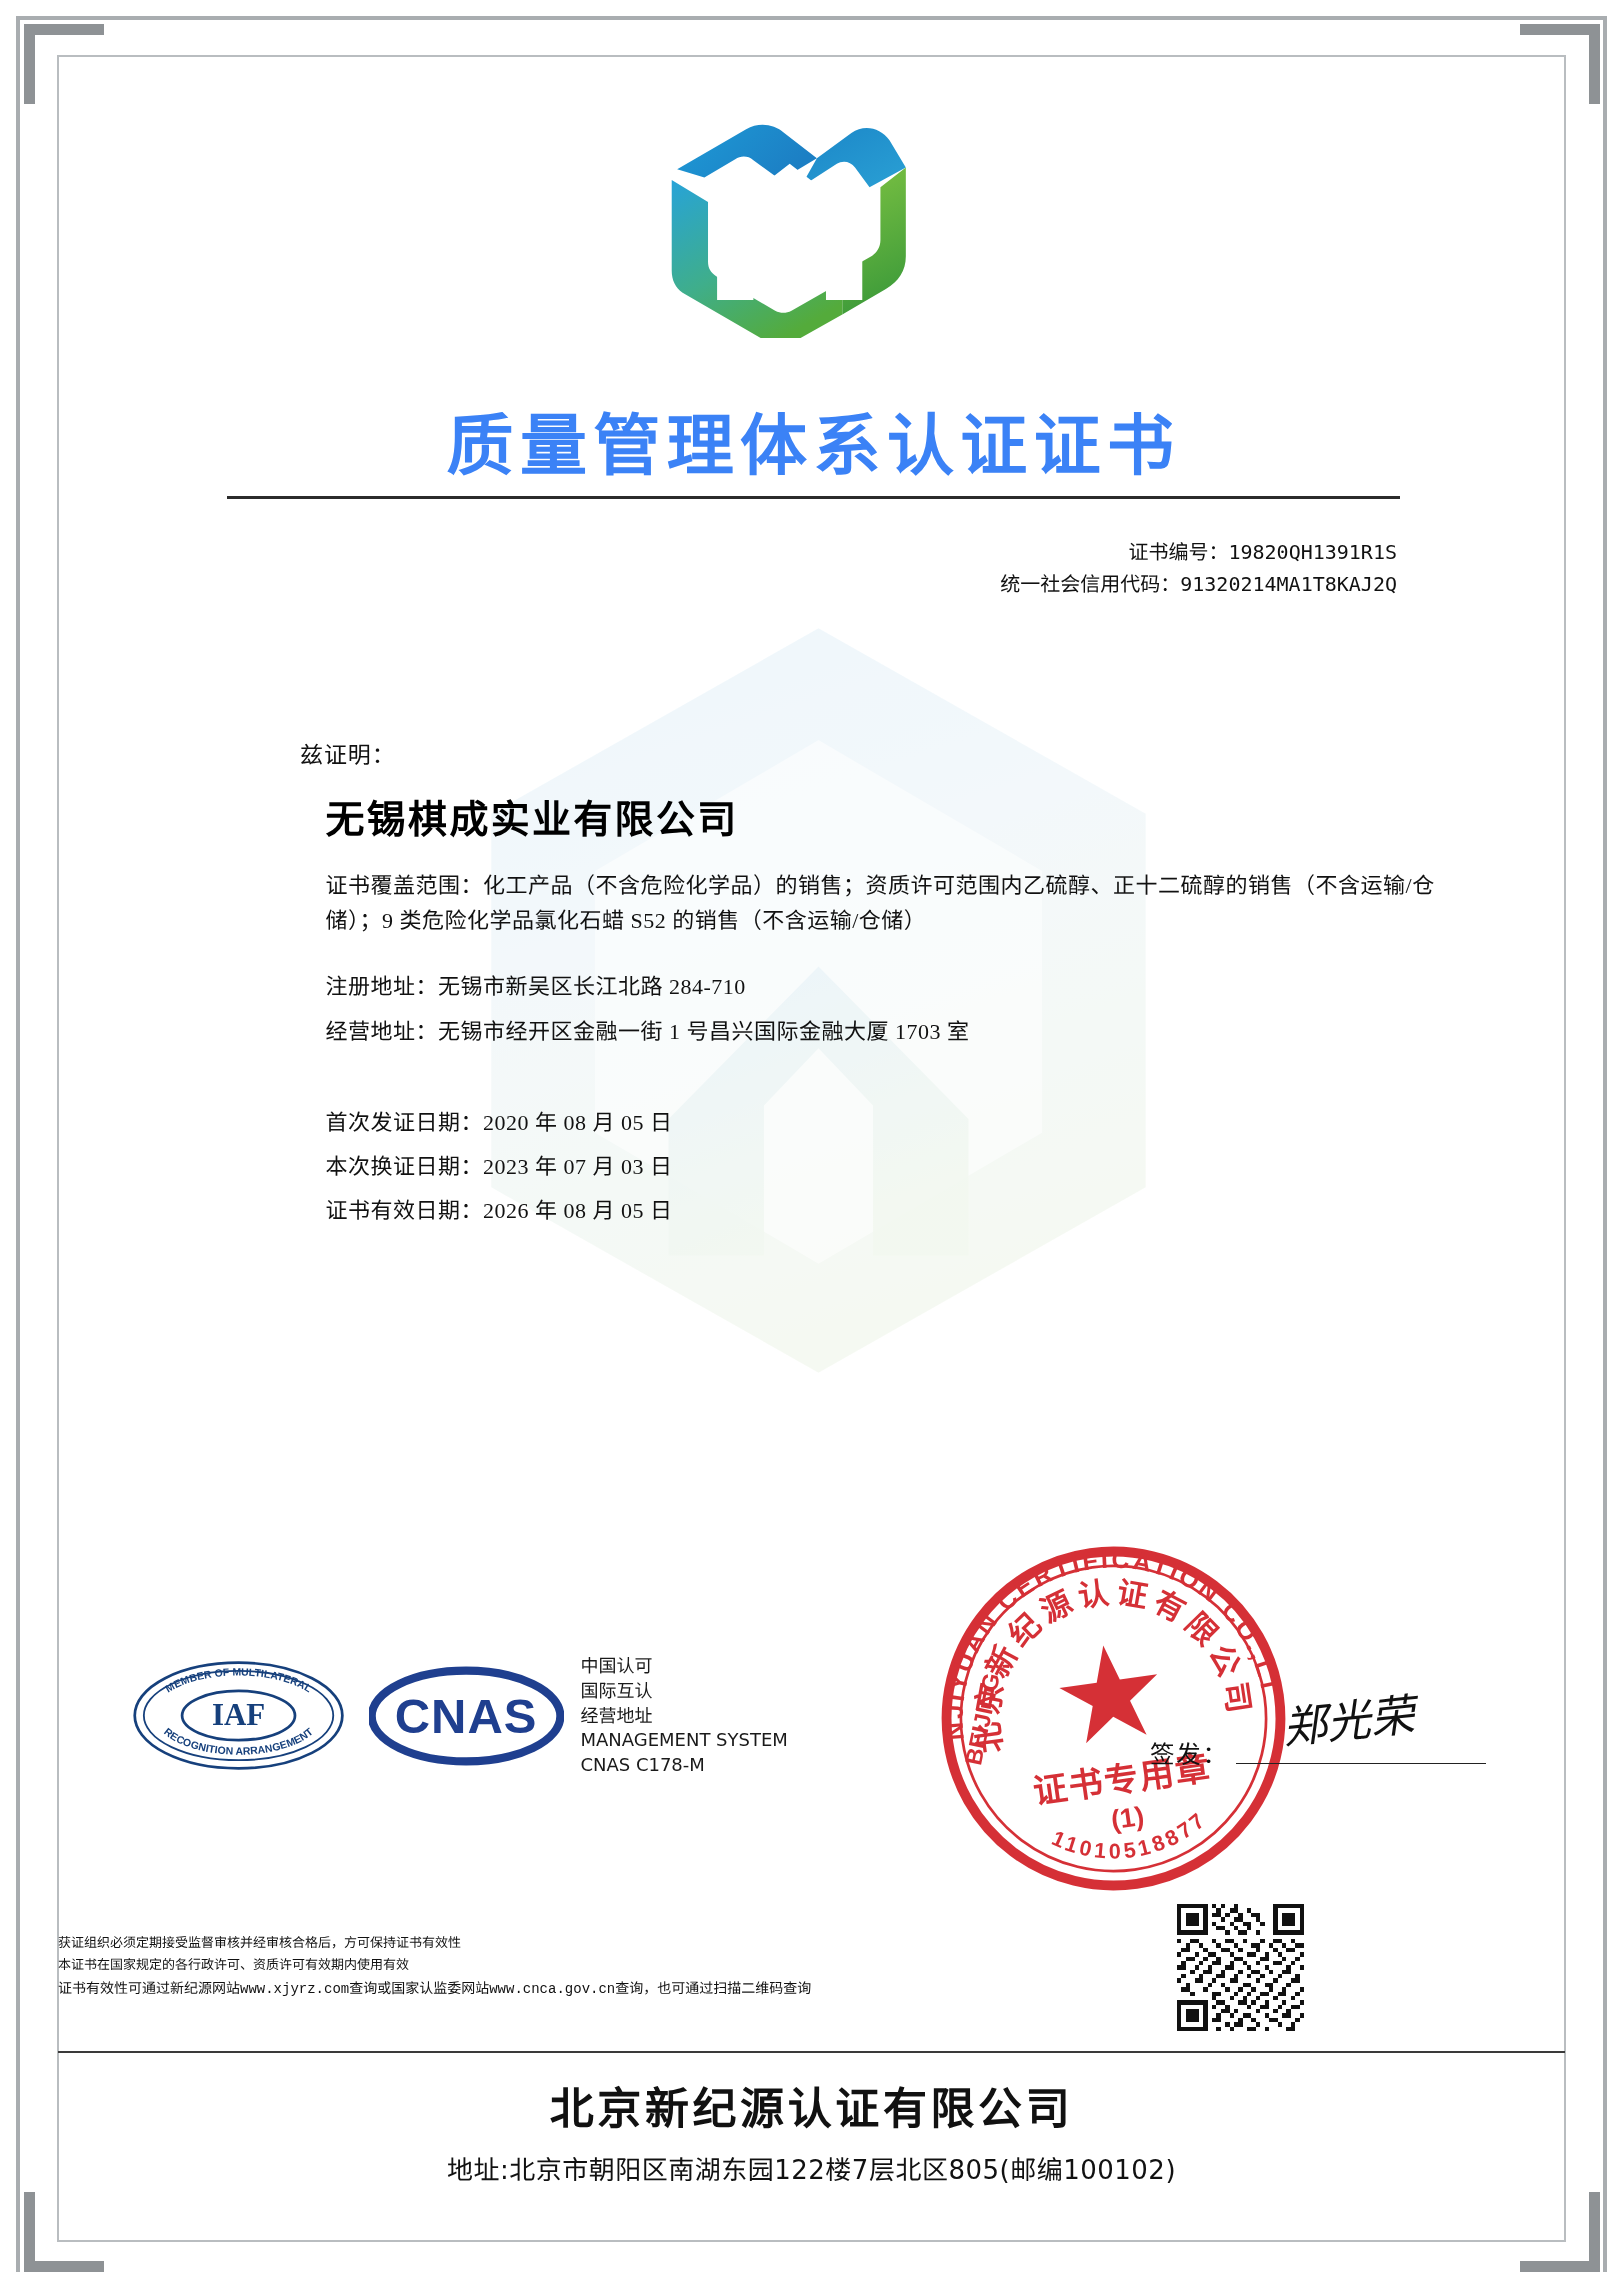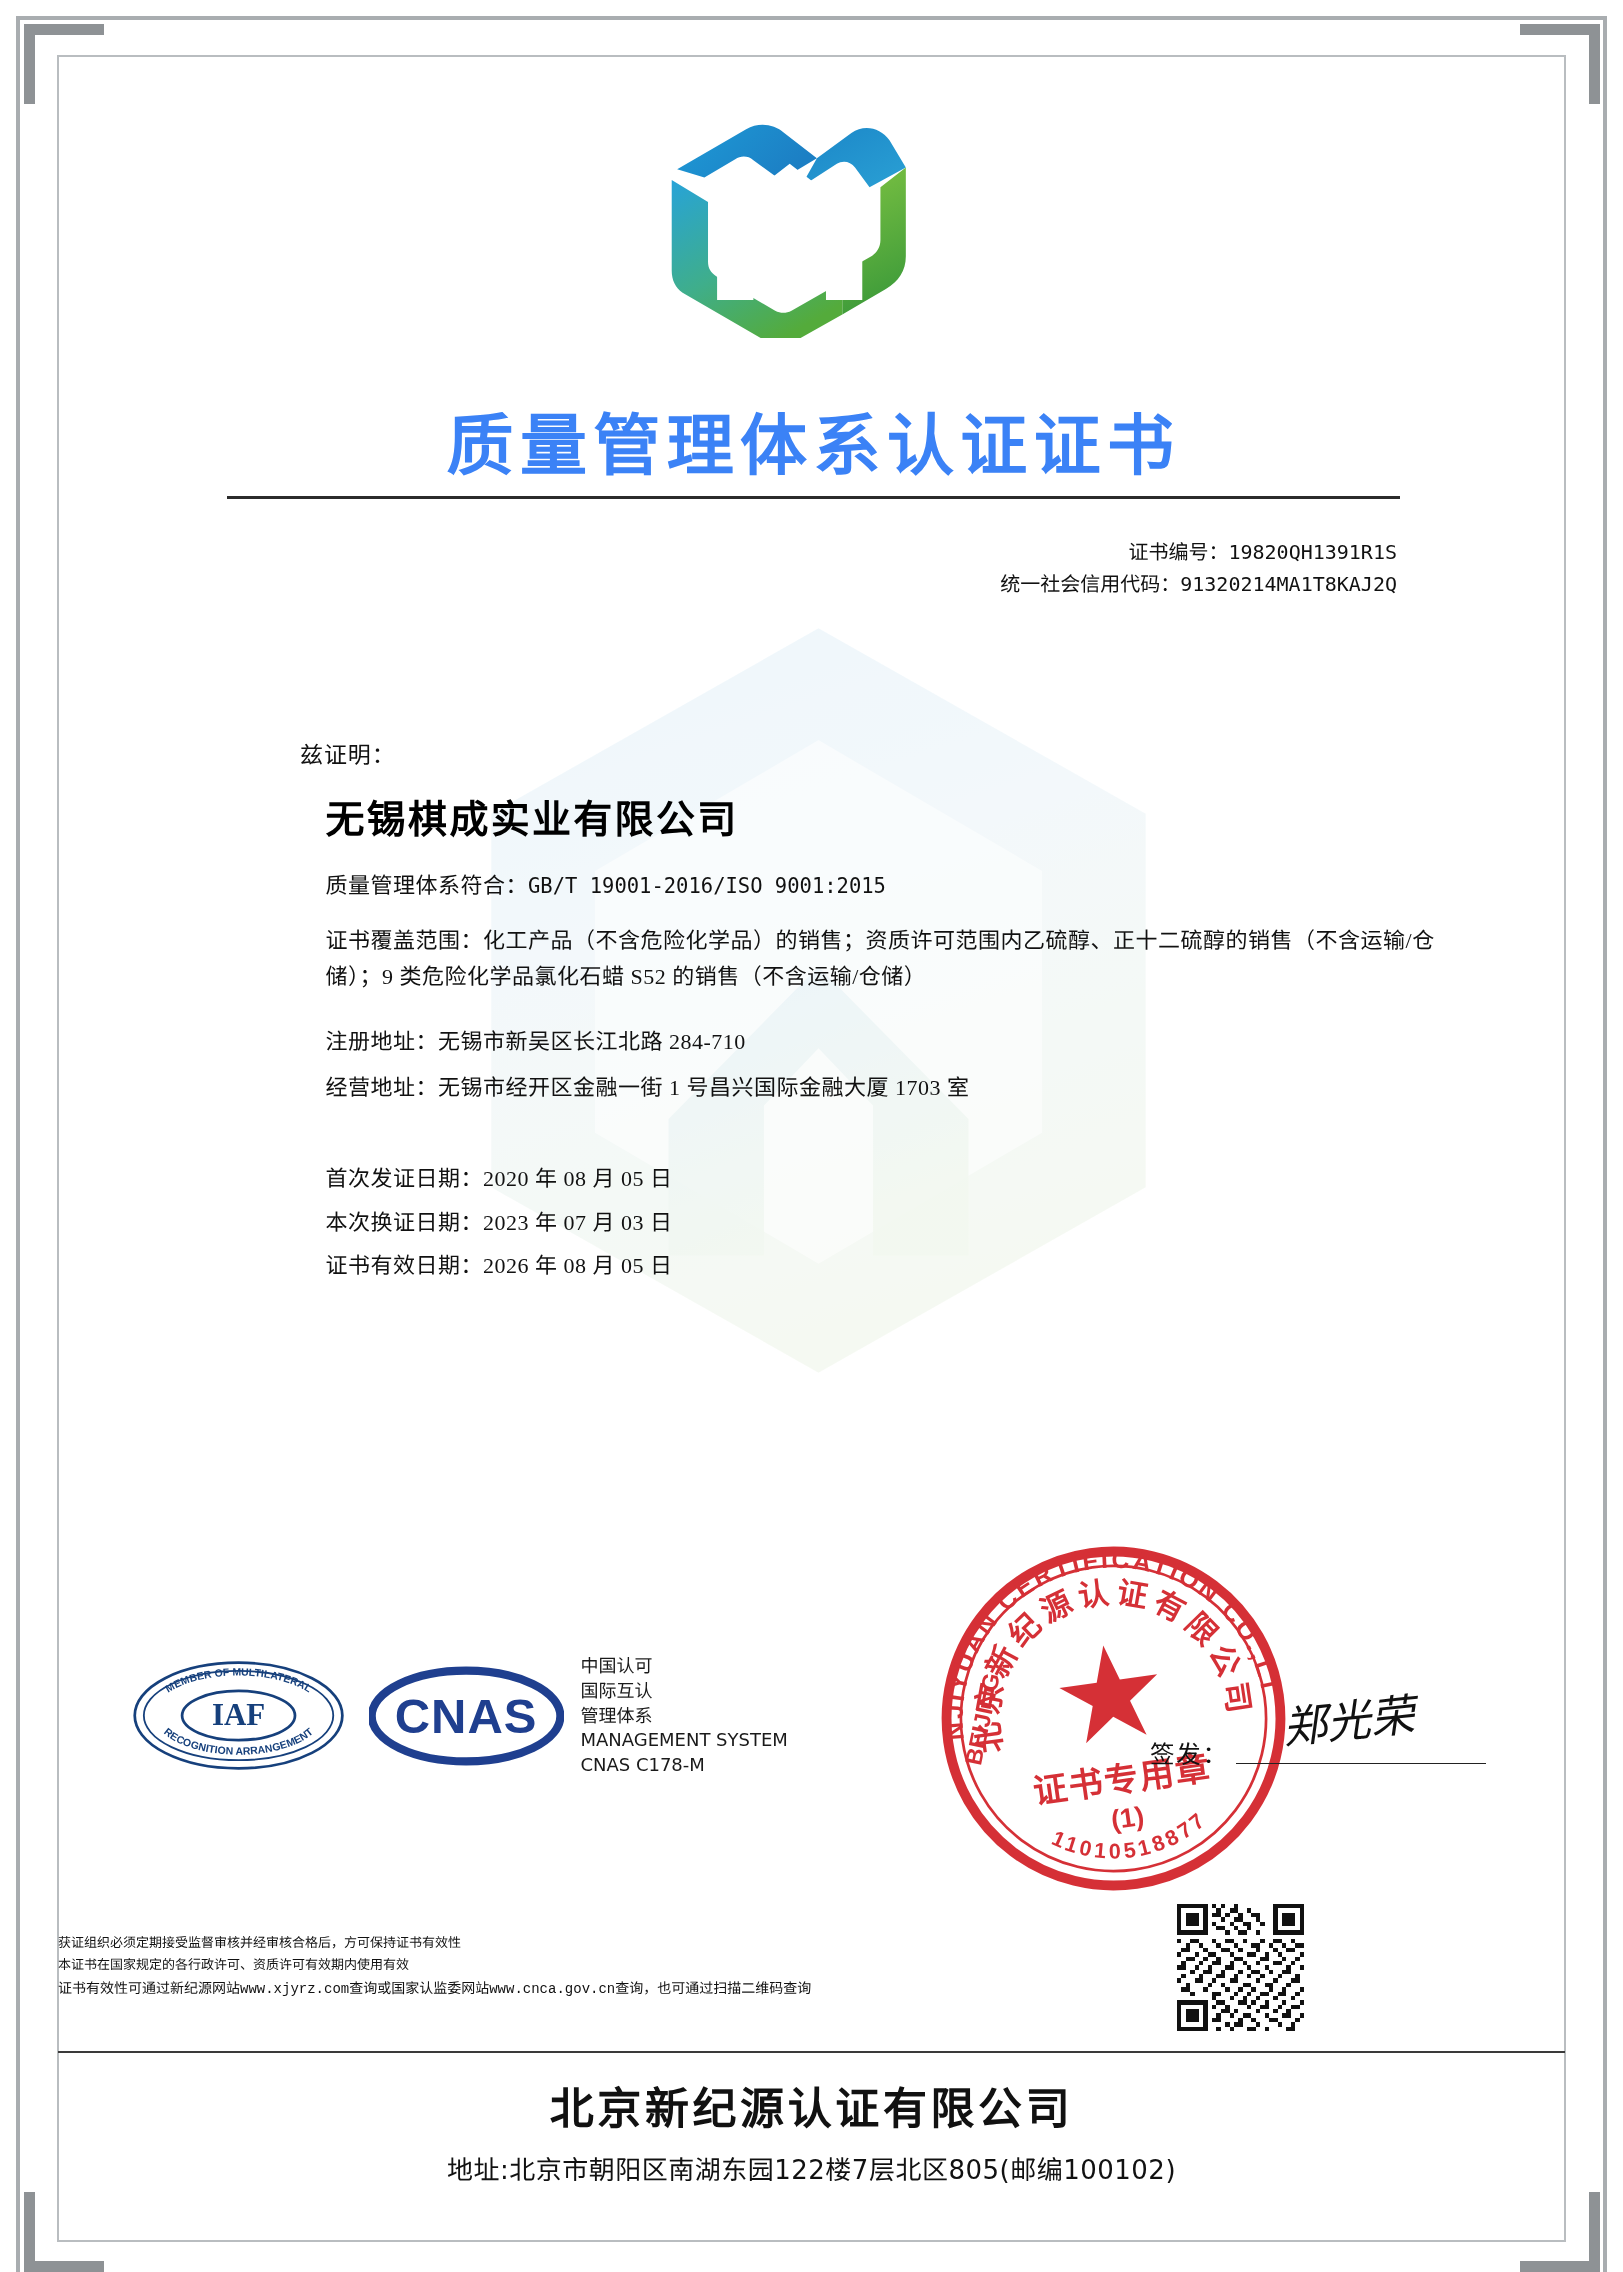--- a/index.html
+++ b/index.html
@@ -352,23 +352,20 @@
     </div>
     <div>
       <span class="num-label">统一社会信用代码：</span><span>91320214MA1T8KAJ2Q</span>
     </div>
   </div>
 
   <div class="body-block">
     <p class="lead">兹证明：</p>
     <p class="company">无锡棋成实业有限公司</p>
 
-    <p class="row">
-      <span>质量管理体系符合：</span><span class="mono">GB/T 19001-2016/ISO 9001:2015</span>
-    </p>
 
     <p class="row scope">
       <span>证书覆盖范围：</span><span>化工产品（不含危险化学品）的销售；资质许可范围内乙硫醇、正十二硫醇的销售（不含运输/仓储）；9 类危险化学品氯化石蜡 S52 的销售（不含运输/仓储）</span>
     </p>
 
     <div class="addr-block">
       <p class="row">
         <span>注册地址：</span><span>无锡市新吴区长江北路 284-710</span>
       </p>
       <p class="row">
@@ -411,21 +408,21 @@
       <svg viewBox="0 0 215 115" width="195" height="105" xmlns="http://www.w3.org/2000/svg">
         <ellipse cx="107" cy="57" rx="104" ry="50" fill="none" stroke="#1f3f8f" stroke-width="9"></ellipse>
         <path d="M18 20 L196 96" stroke="#ffffff" stroke-width="0"></path>
         <text x="107" y="76" text-anchor="middle" font-family="Liberation Sans, sans-serif" font-size="54" font-weight="bold" fill="#1f3f8f" letter-spacing="1">CNAS</text>
       </svg>
     </div>
 
     <div class="cnas-text">
       <div>中国认可</div>
       <div>国际互认</div>
-      <div>管理体系</div>
+      <div>经营地址</div>
       <div>MANAGEMENT SYSTEM</div>
       <div>CNAS C178-M</div>
     </div>
   </div>
 
   <div class="seal">
     <svg viewBox="0 0 400 400" width="359" height="359" xmlns="http://www.w3.org/2000/svg">
       <g transform="rotate(-8 200 200)">
         <circle cx="200" cy="200" r="186" fill="none" stroke="#d21f26" stroke-width="11"></circle>
         <circle cx="200" cy="200" r="170" fill="none" stroke="#d21f26" stroke-width="3"></circle>

